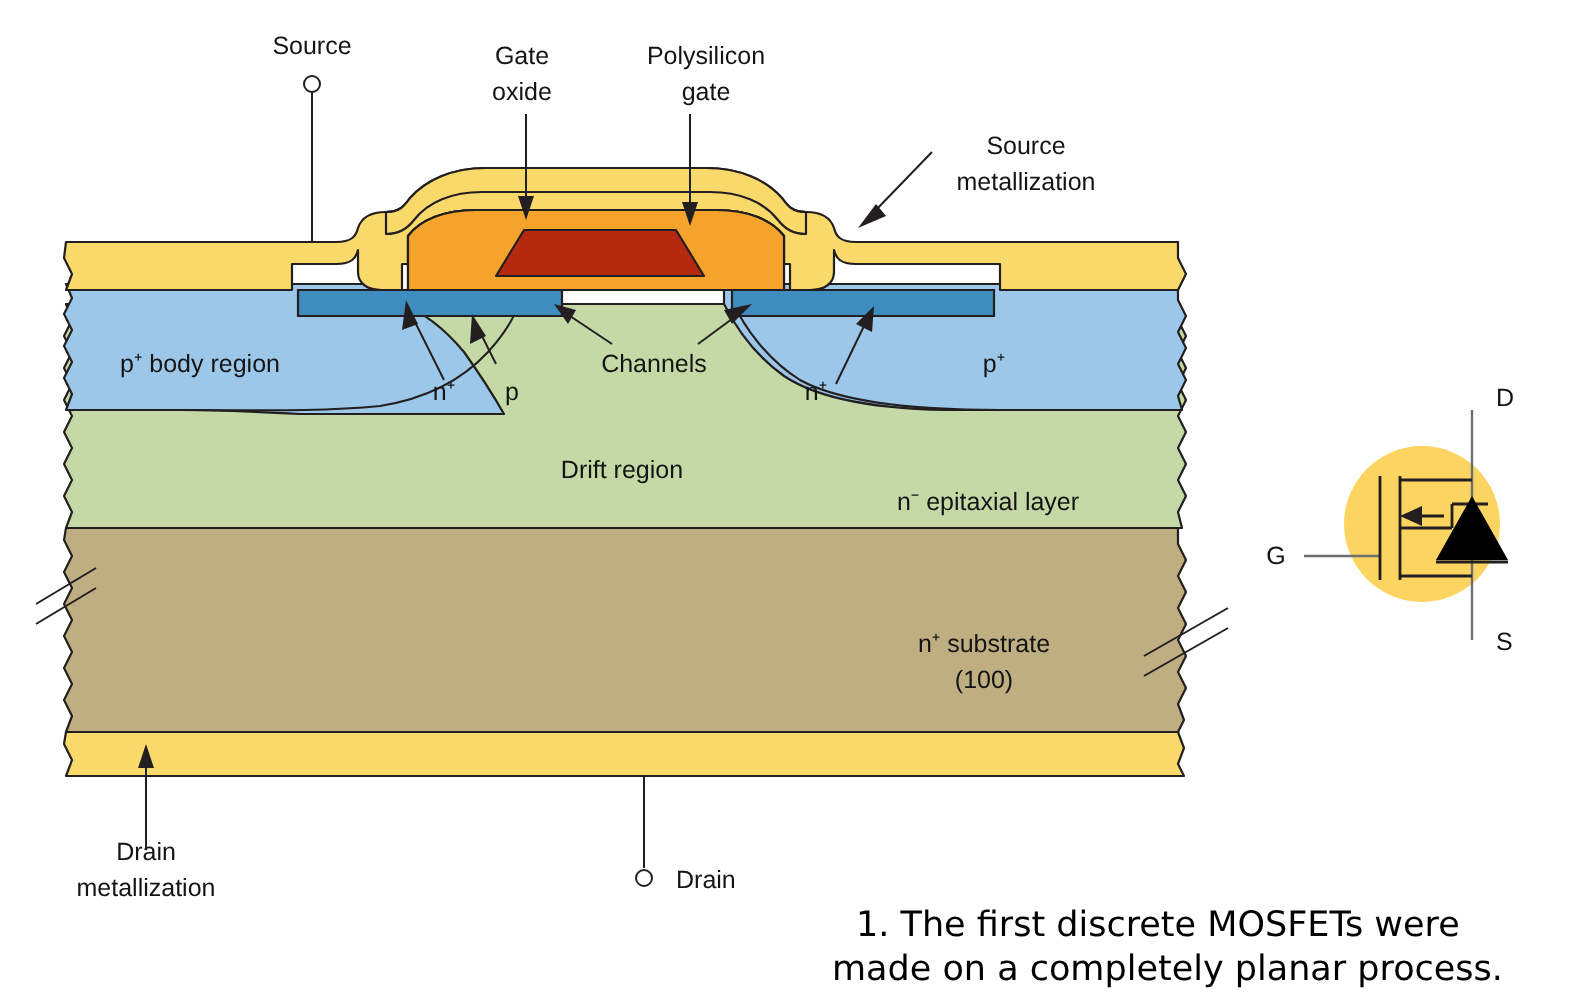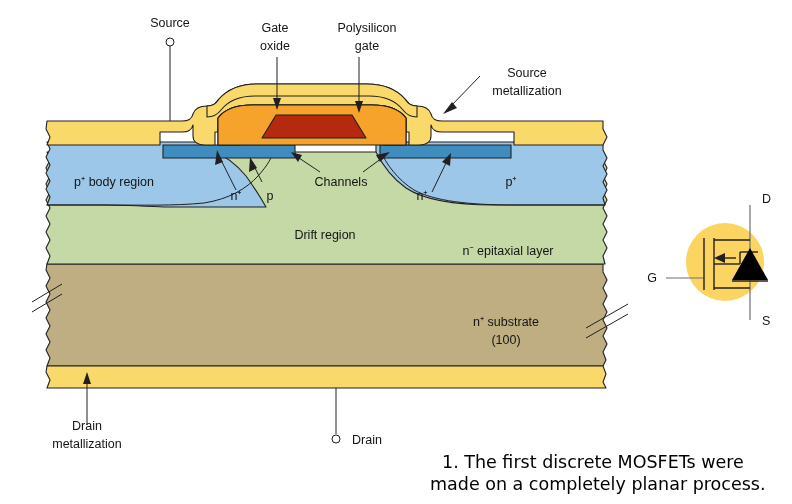--- a/index.html
+++ b/index.html
@@ -9,21 +9,21 @@
   }
   body {
     width: 792px;
     height: 504px;
     position: relative;
     font-family: "Liberation Sans", sans-serif;
     overflow: hidden;
   }
   #figure-root {
     position: absolute;
-    left: 14px; top: 0;
+    left: 0; top: 0;
     width: 680px;
     height: 504px;
   }
   svg.diagram {
     display: block;
     width: 792px;
     height: 504px;
   }
   .lbl {
     font-family: "Liberation Sans", sans-serif;

